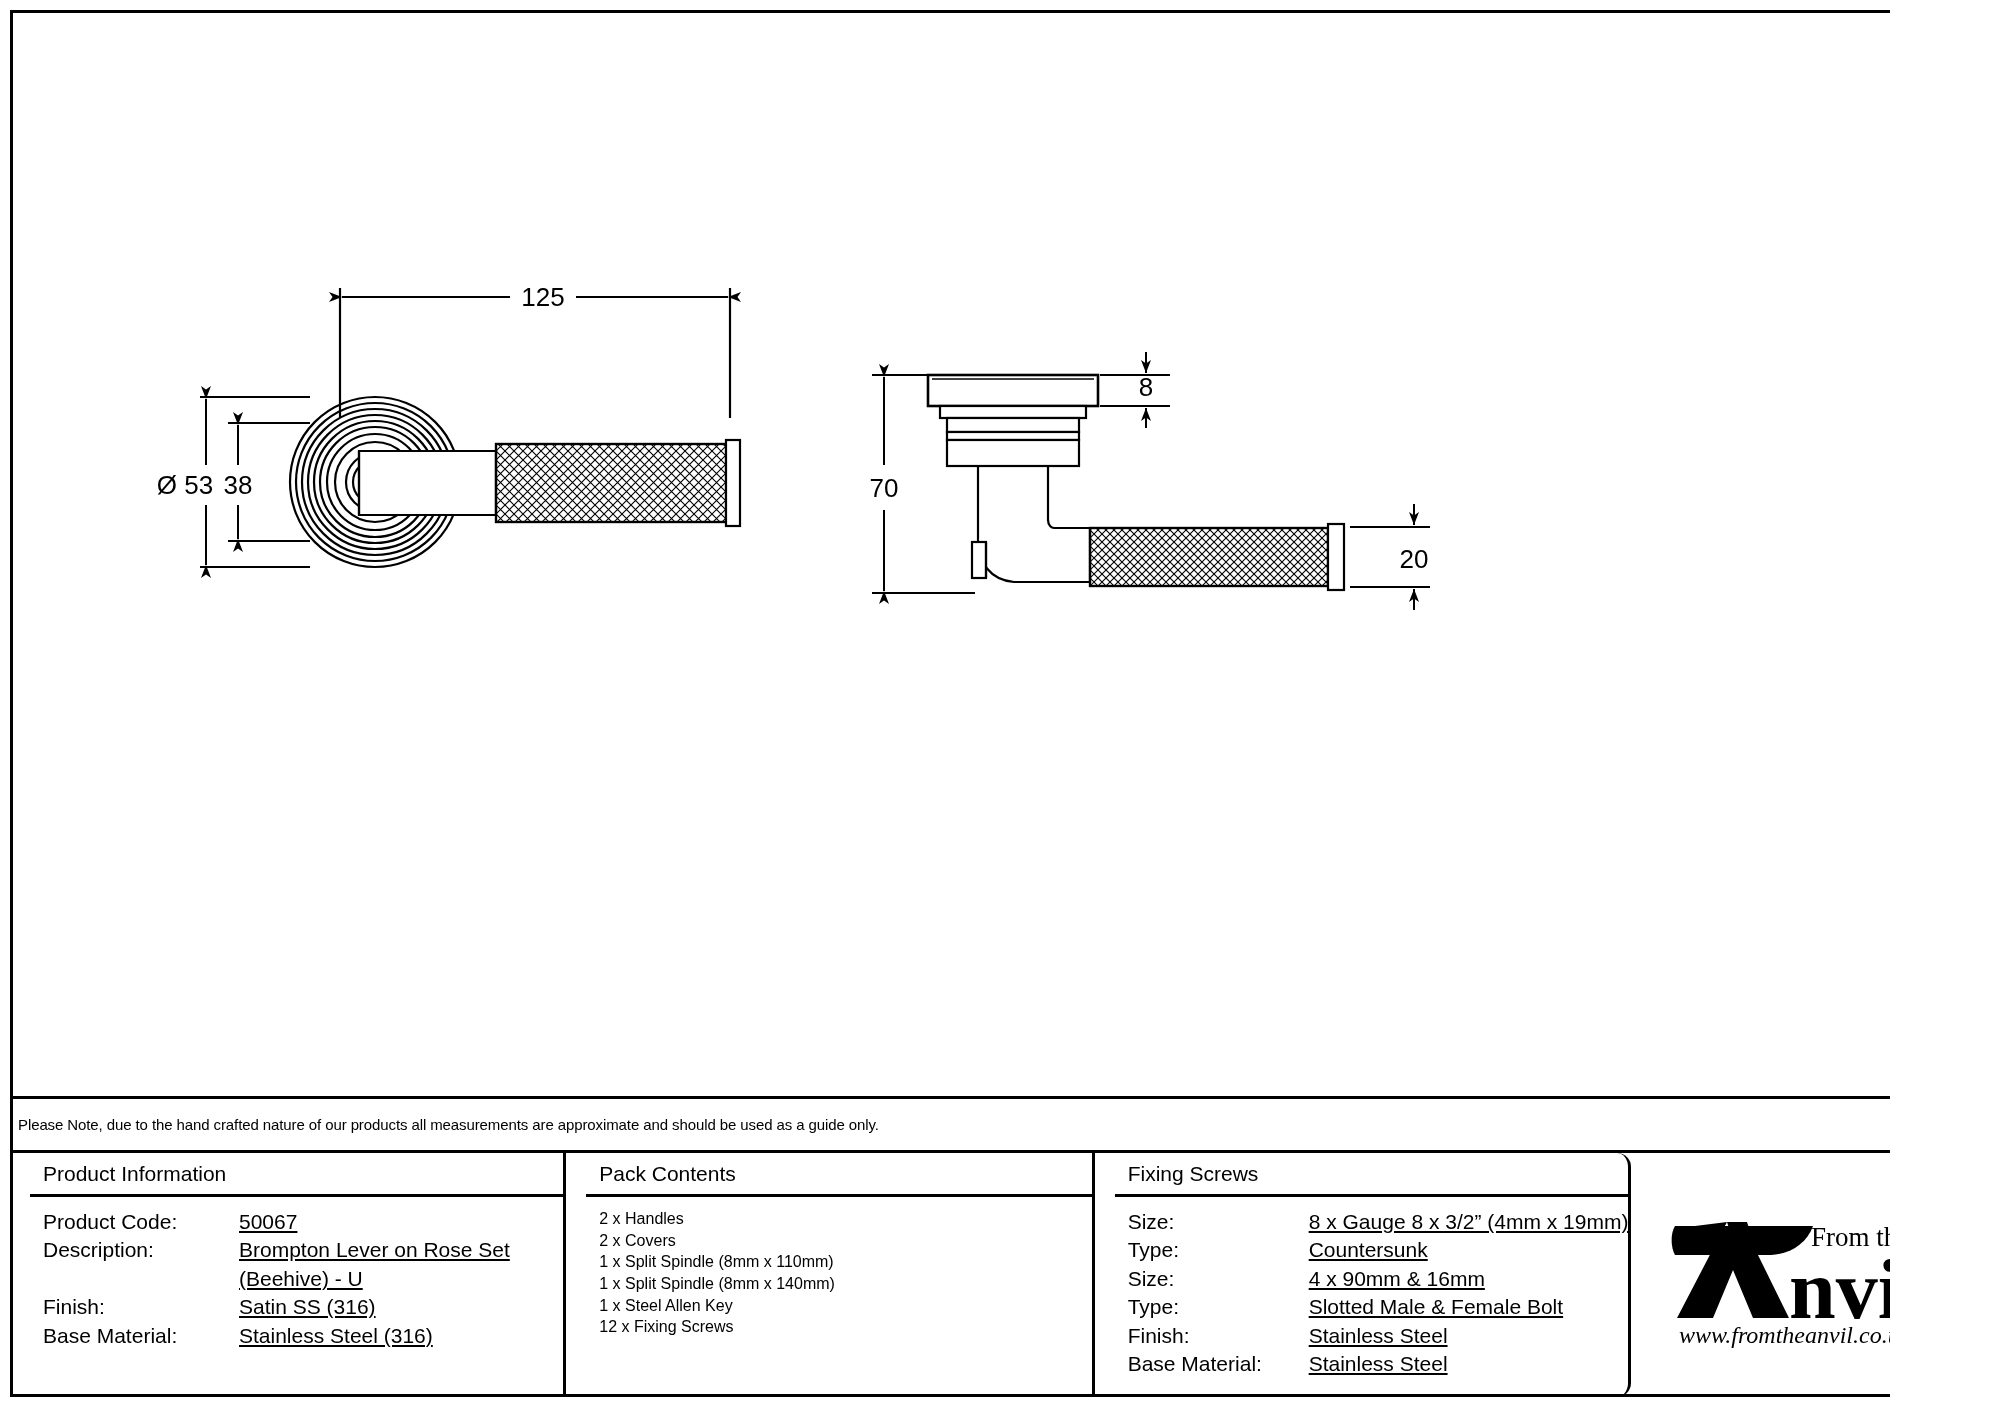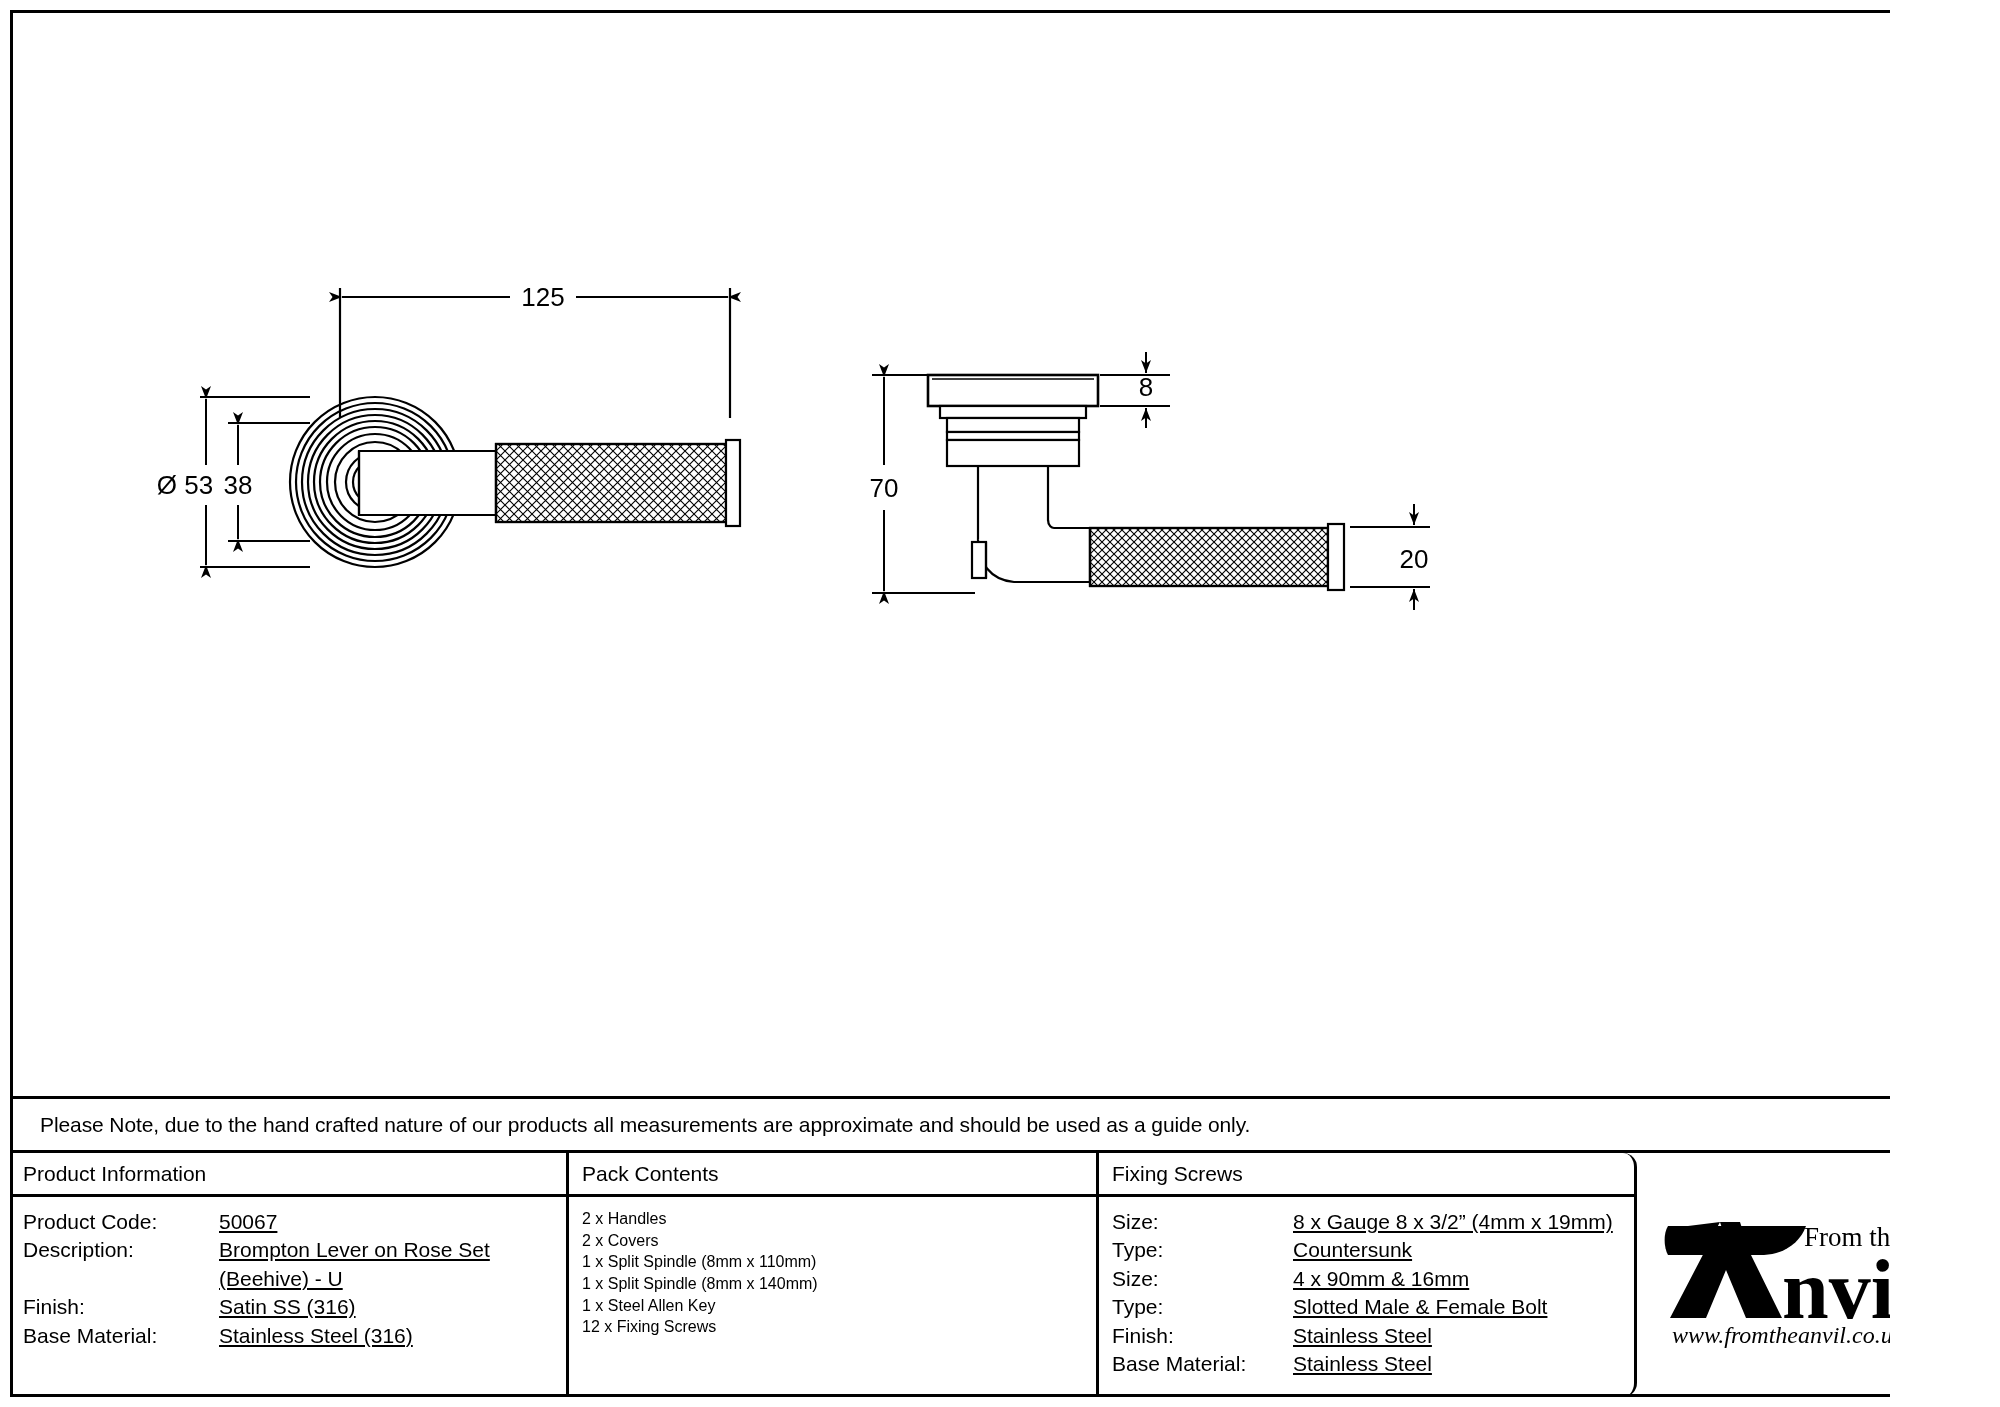--- a/index.html
+++ b/index.html
@@ -35,40 +35,41 @@
   
   .note-row{
     position:absolute;
     left:10px; top:1096px;
     width:1980px; height:54px;
     border-top:3px solid #000;
     box-sizing:border-box;
     display:flex;align-items:center;
   }
   .note-text{
-    padding-left:30px;
-    font-size:21px;
+    padding-left:8px;
+    font-size:15px;
     letter-spacing:-0.1px;
     white-space:nowrap;
   }
 
   
   .table{
     position:absolute;
     left:10px; top:1150px;
     width:1980px; height:247px;
     box-sizing:border-box;
     border-top:3px solid #000;
     display:flex;
   }
   .col{
     position:relative;
     box-sizing:border-box;
     border-right:3px solid #000;
     height:100%;
+    margin-left:20px;
   }
   .col.last{border-right:none;}
   .col-prod{width:559px;}
   .col-pack{width:530px;}
   .col-fix{width:538px;border-radius:14px;}
   .col-logo{width:353px;}
 
   .col-head{
     height:44px;
     border-bottom:3px solid #000;

